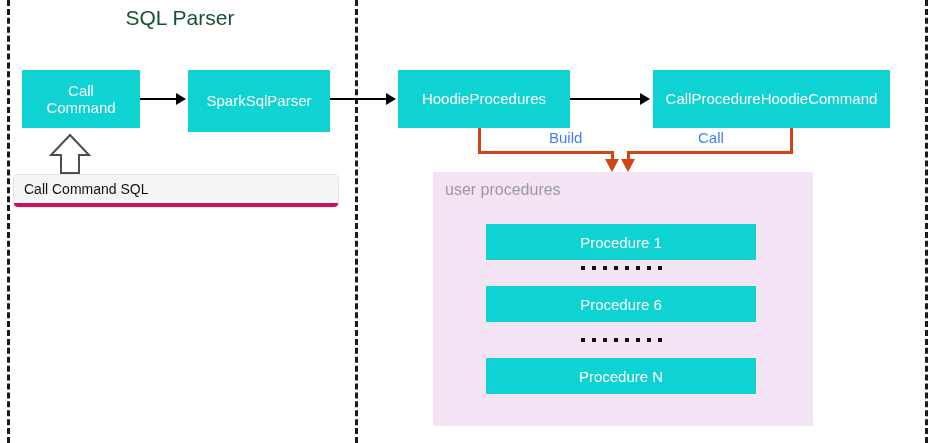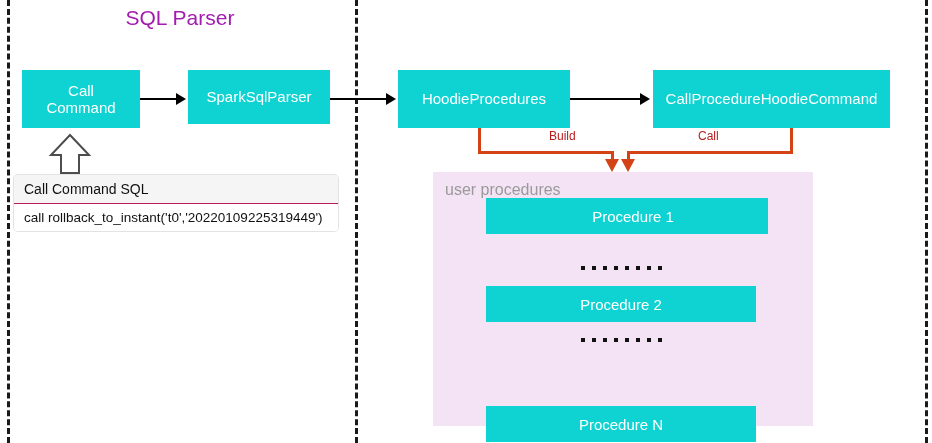--- a/index.html
+++ b/index.html
@@ -6,49 +6,49 @@
   body{width:932px;height:443px;overflow:hidden;
        font-family:"Liberation Sans",sans-serif;color:#000;}
   #stage{position:relative;width:932px;height:443px;background:#fff;}
 
   .divider{position:absolute;top:0;width:0;height:443px;
            border-left:3px dashed #1a1a1a;}
   #div-left{left:7px;}
   #div-mid{left:355px;}
   #div-right{left:925px;}
 
-  .section-title{position:absolute;font-size:21px;color:#a21caf;
+  .section-title{position:absolute;font-size:21px;color:#14532d;
                  text-align:center;white-space:nowrap;}
 
   .tealbox{position:absolute;background:#0fd2d2;color:#fff;
            display:flex;align-items:center;justify-content:center;
            text-align:center;font-size:15px;line-height:1.15;
            box-sizing:border-box;}
 
   .hline{position:absolute;height:0;border-top:2px solid #000;}
   .ahead-r{position:absolute;width:0;height:0;
            border-top:6px solid transparent;border-bottom:6px solid transparent;
            border-left:10px solid #000;}
 
   .orange{position:absolute;background:#d44315;}
   .ov{width:3px;}
   .oh{height:3px;}
   .ahead-d{position:absolute;width:0;height:0;
            border-left:7px solid transparent;border-right:7px solid transparent;
            border-top:13px solid #d44315;}
-  .olabel{position:absolute;font-size:12px;color:#b91c1c;background:#fff;
+  .olabel{position:absolute;font-size:15px;color:#3b82f6;background:#fff;
           padding:0 4px;white-space:nowrap;}
 
   .upArrow{position:absolute;}
 
   .sqltable{position:absolute;left:14px;top:175px;width:324px;
             border-radius:4px;overflow:hidden;
             box-shadow:0 0 0 1px #e3e3e3;background:#fff;}
   .sqlrow{box-sizing:border-box;padding:6px 10px;font-size:13.5px;
-          color:#111;background:#fff;border-bottom:1px solid #be185d;
+          color:#111;background:#fff;border-bottom:4px solid #be185d;
           white-space:nowrap;}
   .sqlrow.head{background:#f5f5f5;font-size:14px;}
   .sqlrow.last{border-bottom:none;}
 
   .panel{position:absolute;left:433px;top:172px;width:380px;height:254px;
          background:#f3e3f4;}
   .panel-label{position:absolute;left:445px;top:181px;font-size:16px;color:#9a9a9a;}
   .proc{position:absolute;left:486px;width:270px;height:36px;
         background:#0fd2d2;color:#fff;font-size:15px;
         display:flex;align-items:center;justify-content:center;}
@@ -68,21 +68,21 @@
   <div class="section-title" style="left:60px;top:6px;width:240px;">SQL Parser</div>
 
   <div class="tealbox" style="left:22px;top:70px;width:118px;height:58px;flex-direction:column;">
     <span>Call</span>
     <span>Command</span>
   </div>
 
   <div class="hline" style="left:140px;top:98px;width:38px;"></div>
   <div class="ahead-r" style="left:176px;top:93px;"></div>
 
-  <div class="tealbox" style="left:188px;top:70px;width:142px;height:54px;">
+  <div class="tealbox" style="left:188px;top:70px;width:142px;height:62px;">
     <span>SparkSqlParser</span>
   </div>
 
   <div class="hline" style="left:330px;top:98px;width:58px;"></div>
   <div class="ahead-r" style="left:386px;top:93px;"></div>
 
   <div class="tealbox" style="left:398px;top:70px;width:172px;height:58px;align-items:center;">
     <span>HoodieProcedures</span>
   </div>
 
@@ -104,49 +104,48 @@
   <div class="orange ov" style="left:627px;top:151px;height:11px;"></div>
   <div class="ahead-d" style="left:621px;top:159px;"></div>
   <div class="olabel" style="left:694px;top:129px;">Call</div>
 
   <svg class="upArrow" style="left:48px;top:131px;" width="44" height="44" viewBox="0 0 44 44">
     <polygon points="22,4 41,24 31,24 31,42 13,42 13,24 3,24" fill="#ffffff" stroke="#4d4d4d" stroke-width="2"></polygon>
   </svg>
 
   <div class="sqltable">
     <div class="sqlrow head">Call Command SQL</div>
-    <div class="sqlrow last">call rollback_to_instant('t0','20220109225319449')</div>
   </div>
 
   <div class="panel"></div>
   <div class="panel-label">user procedures</div>
 
-  <div class="proc" style="top:198px;padding-left:12px;">
+  <div class="proc" style="top:224px;">
     <span>Procedure 1</span>
   </div>
   <div class="dots" style="top:261px;">
     <i></i>
       <i></i>
       <i></i>
       <i></i>
       <i></i>
       <i></i>
       <i></i>
       <i></i>
   </div>
   <div class="proc" style="top:286px;">
-    <span>Procedure 2</span>
+    <span>Procedure 6</span>
   </div>
   <div class="dots" style="top:333px;">
     <i></i>
       <i></i>
       <i></i>
       <i></i>
       <i></i>
       <i></i>
       <i></i>
       <i></i>
   </div>
-  <div class="proc" style="top:358px;margin-top:48px;">
+  <div class="proc" style="top:358px;">
     <span>Procedure N</span>
   </div>
 
 </div>
 
 </body></html>

